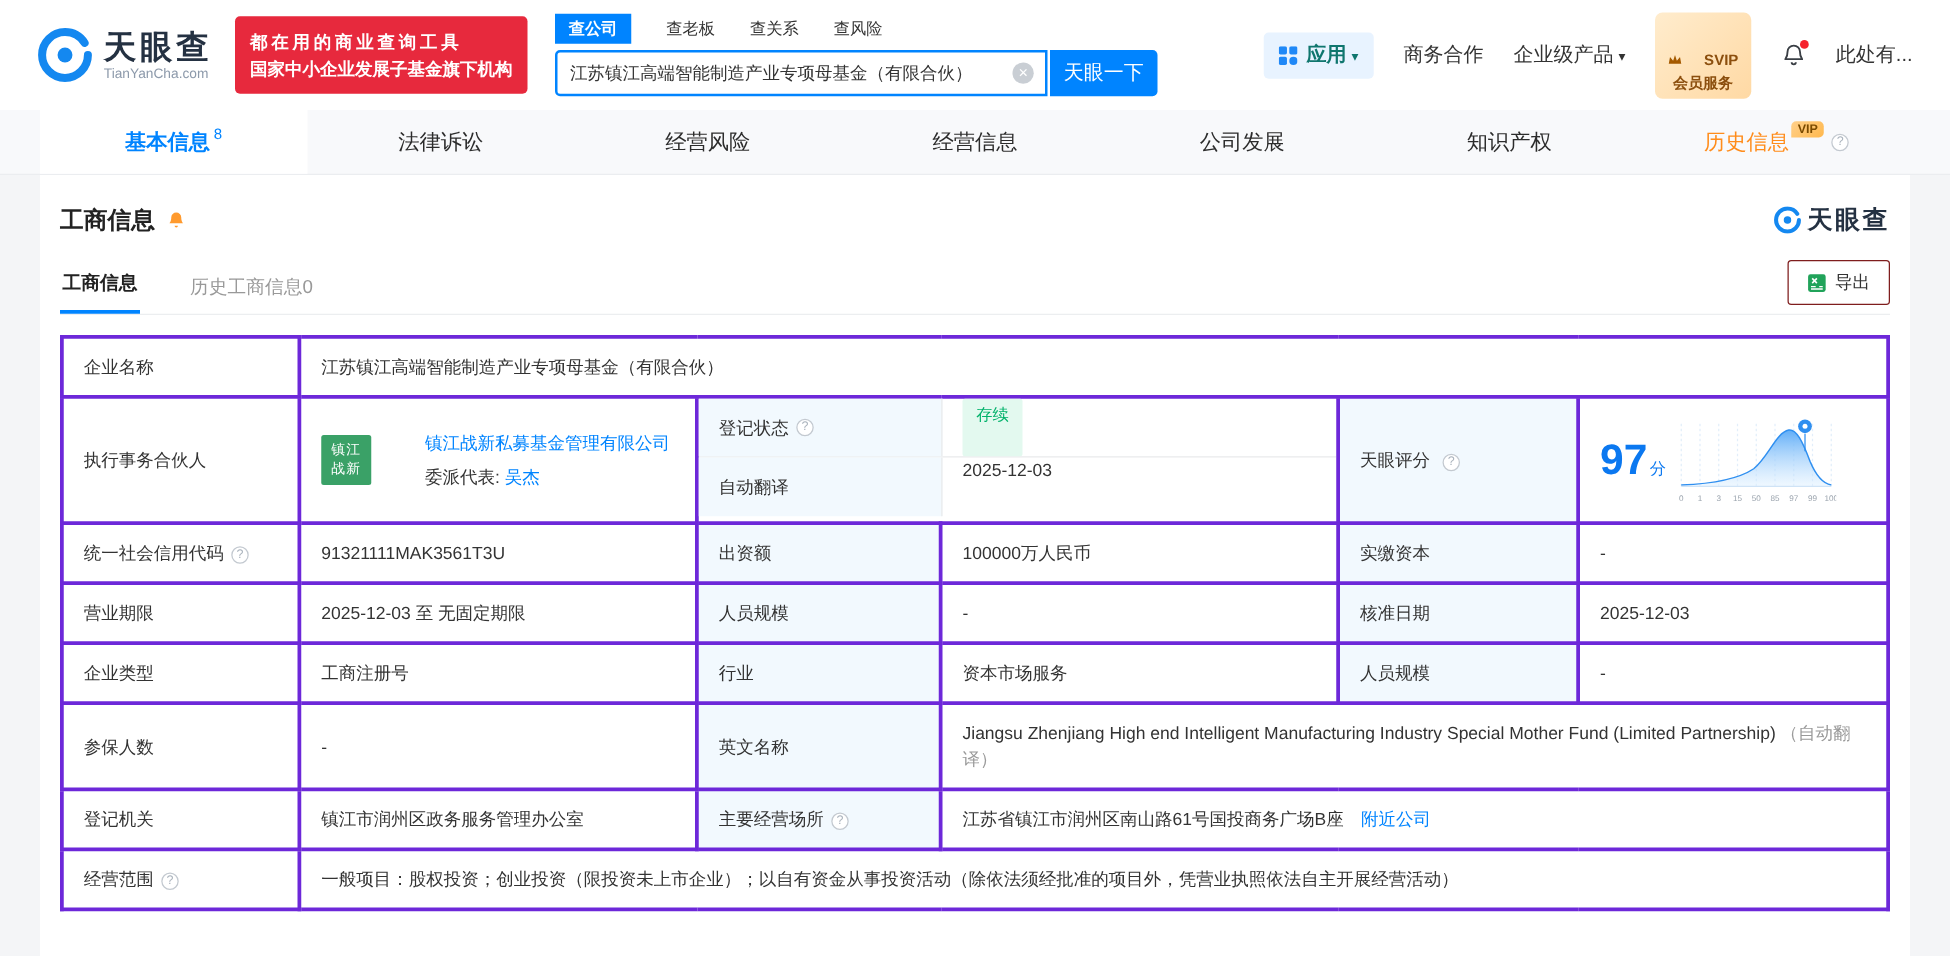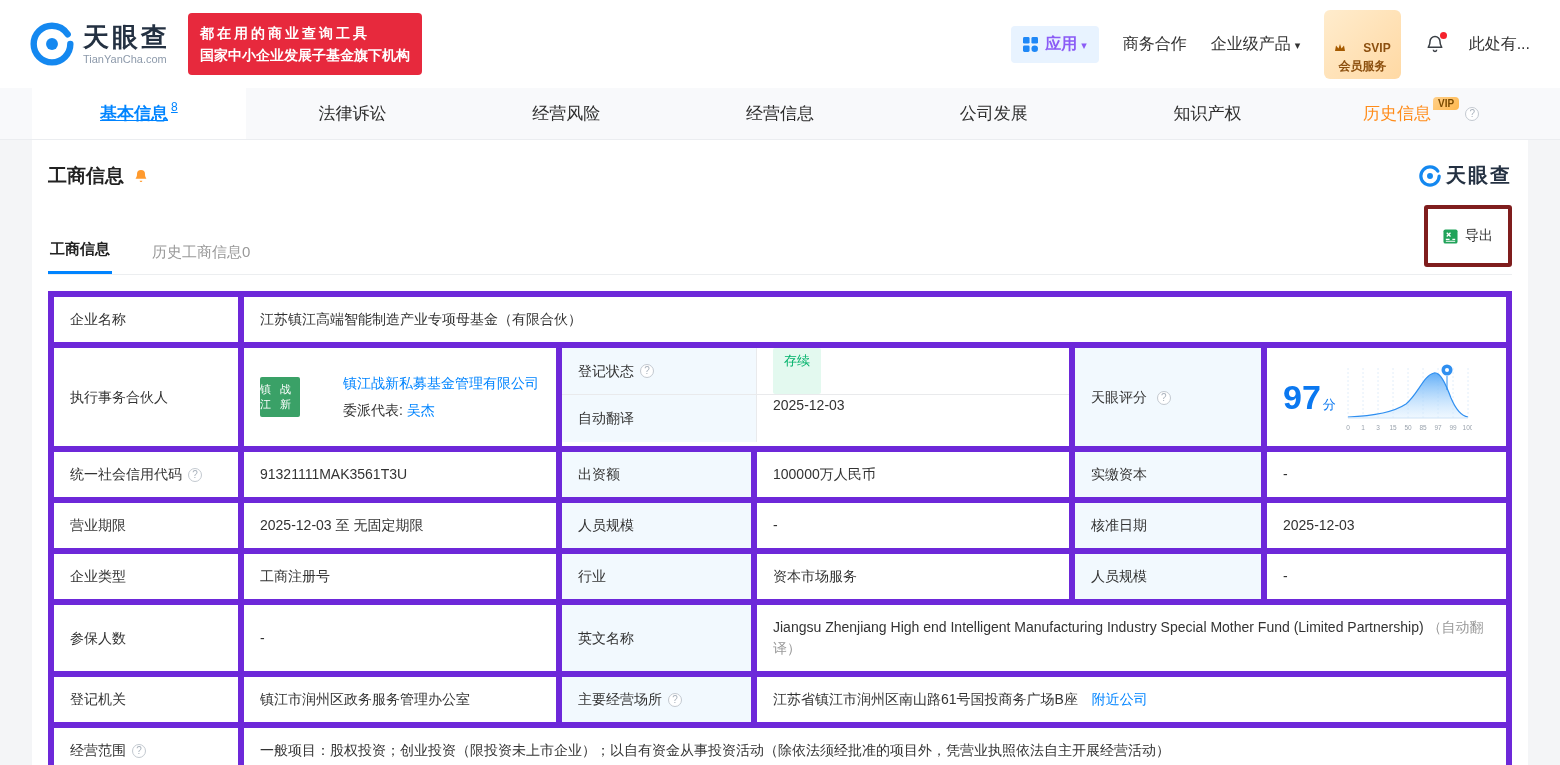--- a/index.html
+++ b/index.html
@@ -40,21 +40,21 @@
   .clear { width:17px; height:17px; border-radius:50%; background:#c9ced4; color:#fff; text-align:center;
            line-height:16px; font-size:13px; margin-right:9px; cursor:pointer; flex:0 0 auto; }
   .clear::after { content:"×"; }
   .search-btn {
     width:86px; border:0; background:#0084ff; color:#fff; font-size:16px;
     border-radius:0 4px 4px 0; margin-left:2px; cursor:pointer;
     font-family:inherit;
   }
   .hdr-right { margin-left:auto; display:flex; align-items:center; gap:24px; font-size:16px; }
   .apps-btn {
-    background:#e8f3ff; color:#8b5cf6; border-radius:4px; padding:8px 12px;
+    background:#e8f3ff; color:#0f766e; border-radius:4px; padding:8px 12px;
     display:flex; align-items:center; gap:7px; cursor:pointer; font-weight:bold;
   }
   .caret::after { content:"▾"; font-size:11px; color:inherit; margin-left:4px; }
   .hlink { color:#333; cursor:pointer; }
   .svip {
     background:linear-gradient(135deg,#ffeccd,#ffd9a4); color:#8c4f0e; border-radius:6px;
     padding:4px 10px; text-align:center; font-size:12px; font-weight:bold; line-height:1.5; cursor:pointer;
   }
   .svip .top { display:flex; align-items:center; gap:17px; justify-content:center;margin-top:25px; }
   .bell-wrap { position:relative; cursor:pointer; display:flex; }
@@ -62,21 +62,21 @@
 
   
   .main-nav {
     background:#f8f9fb; border-bottom:1px solid #ebedf0;
     padding:0 32px; display:flex; height:52px;
   }
   .ntab {
     flex:1; display:flex; align-items:center; justify-content:center;
     font-size:17px; color:#2c2c2c; cursor:pointer; position:relative;
   }
-  .ntab.active { background:#fff; color:#0084ff; font-weight:bold;text-decoration:underline; }
+  .ntab.active { background:#fff; color:#0084ff; font-weight:bold; }
   .nbadge { font-size:12px; color:#0084ff; margin-left:3px; position:relative; top:-7px; font-weight:normal; }
   .ntab.vip { color:#ff8c1a; }
   .vipb {
     background:linear-gradient(135deg,#ffd08a,#ffb84d); color:#7a4a00; font-size:10px; font-weight:bold;
     border-radius:4px 4px 4px 0; padding:1px 5px; position:relative; top:-10px; margin-left:2px;
   }
   .q {
     display:inline-block; width:14px; height:14px; border:1px solid #c3c9d0; border-radius:50%;
     color:#a9b2bc; font-size:10px; line-height:12px; text-align:center; margin-left:6px;
     vertical-align:1px; cursor:pointer; background:#fff;
@@ -89,40 +89,40 @@
   .sec-title { font-size:19px; font-weight:bold; color:#222; }
   .sec-bell { margin-left:9px; display:flex; }
   .tyc-sm { margin-left:auto; display:flex; align-items:center; gap:5px; }
   .tyc-sm-text { font-size:20px; font-weight:bold; color:#243142; letter-spacing:2px; }
 
   .subtab-row { display:flex; align-items:flex-end; border-bottom:1px solid #eceef0; margin-top:16px; position:relative; }
   .subtab { font-size:15px; padding:12px 2px; margin-right:38px; color:#999; cursor:pointer; }
   .subtab.active { color:#222; font-weight:bold; border-bottom:3px solid #0084ff; }
   .export-btn {
     margin-left:auto; margin-bottom:7px; display:flex; align-items:center; gap:7px;
-    background:#fff; border:4px solid #7f1d1d; border-radius:3px; padding:18px 15px;
+    background:#fff; border:1px solid #7f1d1d; border-radius:3px; padding:8px 15px;
     font-size:14px; color:#333; cursor:pointer; font-family:inherit;justify-content:center;
   }
 
   
   table.info { width:100%; border-collapse:collapse; margin-top:16px; font-size:14px; }
-  table.info td { border:6px solid #6d28d9; padding:12px 16px; color:#333; line-height:1.5; }
+  table.info td { border:3px solid #6d28d9; padding:12px 16px; color:#333; line-height:1.5; }
   td.lbl { color:#333; }
   td.tint, .nlbl { background:#f2f9fe; }
   .nested { padding:0 !important; vertical-align:top; }
   .nrow { display:flex; height:47px; border-bottom:1px solid #e9eaec; }
   .nrow.last { border-bottom:0; }
   .nlbl { width:195px; flex:0 0 195px; padding:0 16px; display:flex; align-items:center; border-right:1px solid #e9eaec; }
   .nval { flex:1; padding:0 16px; display:flex; }
   .badge { background:#e3f9ef; color:#00b26a; padding:3px 11px; font-size:13px; border-radius:2px; }
 
   .partner { display:flex; align-items:center; gap:10px; }
   .plogo {
     width:40px; height:40px; background:#3aa167; color:#fff; border-radius:2px;
-    display:flex; flex-direction:row; align-items:center; justify-content:center;
+    display:flex; flex-direction:column; align-items:center; justify-content:center;
     font-size:11px; line-height:1.35; letter-spacing:1px; cursor:pointer; flex:0 0 auto;
   }
   .pinfo { line-height:1.9;margin-left:33px; }
   .rep-line { color:#333; }
 
   .score-cell { white-space:nowrap; }
   .score-flex { display:flex; align-items:center; gap:8px; }
   .score-big { font-size:34px; font-weight:bold; color:#0b78f0; line-height:1; }
   .score-unit { font-size:13px; color:#0b78f0; margin-left:2px; }
   .schart { flex:0 0 auto; }
@@ -140,20 +140,35 @@
       <div class="logo-cn">天眼查</div>
       <div class="logo-en">TianYanCha.com</div>
     </div>
   </div>
 
   <div class="slogan">
     <div class="l1">都在用的商业查询工具</div>
     <div class="l2">国家中小企业发展子基金旗下机构</div>
   </div>
 
+  <div class="search-wrap">
+    <div class="search-tabs">
+      <span class="stab active">查公司</span>
+      <span class="stab">查老板</span>
+      <span class="stab">查关系</span>
+      <span class="stab">查风险</span>
+    </div>
+    <div class="search-row">
+      <div class="search-box">
+        <input type="text" value="江苏镇江高端智能制造产业专项母基金（有限合伙）" style="">
+        <span class="clear"></span>
+      </div>
+      <button class="search-btn">天眼一下</button>
+    </div>
+  </div>
 
   <div class="hdr-right">
     <div class="apps-btn">
       <svg width="15" height="15" viewBox="0 0 16 16">
         <rect x="0" y="0" width="7" height="7" rx="1.5" fill="#1f88f7"></rect>
         <rect x="9" y="0" width="7" height="7" rx="1.5" fill="#1f88f7"></rect>
         <rect x="0" y="9" width="7" height="7" rx="1.5" fill="#1f88f7"></rect>
         <rect x="9" y="9" width="7" height="7" rx="3.5" fill="#1f88f7"></rect>
       </svg>
       <span class="caret">应用</span>

